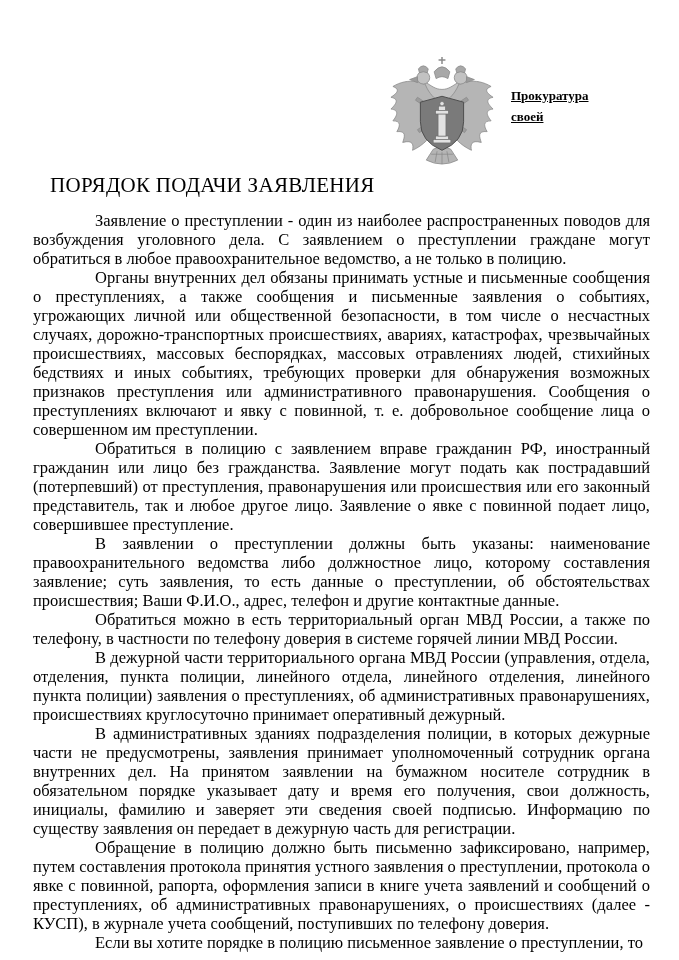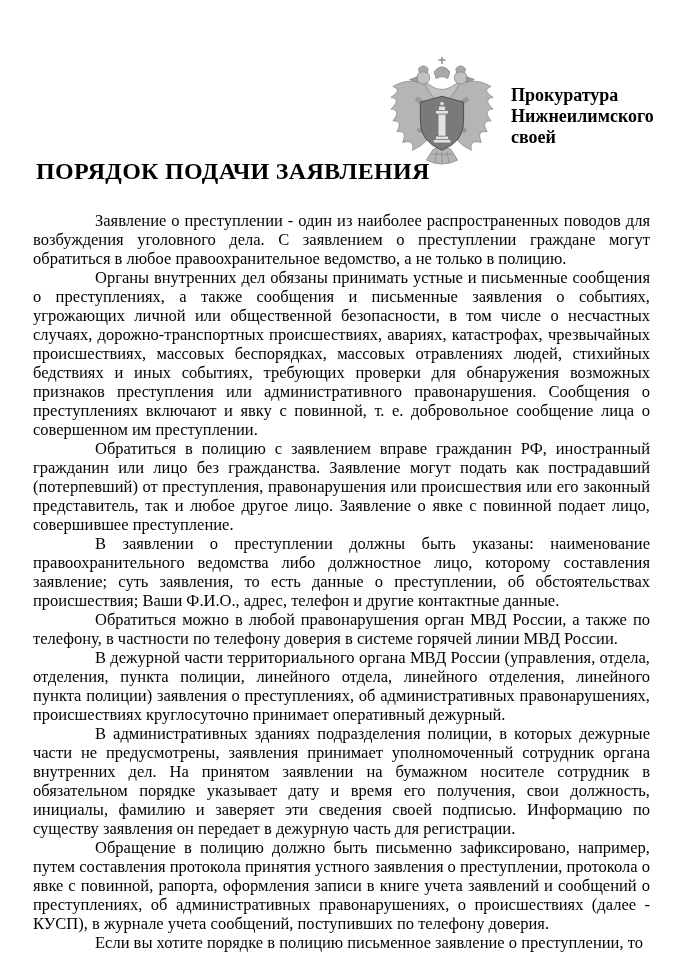--- a/index.html
+++ b/index.html
@@ -22,31 +22,32 @@
     top: 56px;
     width: 108px;
     height: 112px;
   }
   .emblem svg { display: block; width: 100%; height: 100%; }
   .org {
     position: absolute;
     left: 511px;
     top: 85px;
     font-weight: bold;
-    font-size: 18px;
+    font-size: 13px;
     line-height: 21px;
     white-space: nowrap;
+    text-decoration: underline;
   }
   .title {
     position: absolute;
     left: 34px;
     top: 156px;
-    margin: 2px;
-    font-weight: bold;
-    font-size: 24px;
+    margin: 16px;
+    font-weight: normal;
+    font-size: 21px;
     line-height: 27px;
     letter-spacing: 0.3px;
   }
   .title .tl { display: block; }
   .body-text {
     position: absolute;
     left: 33px;
     top: 211px;
     width: 617px;
     font-size: 16.5px;
@@ -101,33 +102,32 @@
         <rect x="51" y="59" width="8" height="22.5"></rect>
         <rect x="48.5" y="55.5" width="13" height="3.5"></rect>
         <rect x="51.5" y="51" width="7" height="4.5"></rect>
         <circle cx="55" cy="48.5" r="2.2"></circle>
       </g>
     </svg>
   </div>
 
   <div class="org">
     <div>Прокуратура</div>
-    <div>Нижнеилимского</div>
     <div>своей</div>
   </div>
 
   <h1 class="title">
     <span class="tl">ПОРЯДОК ПОДАЧИ ЗАЯВЛЕНИЯ</span>
   </h1>
 
   <div class="body-text">
     <p>Заявление о преступлении - один из наиболее распространенных поводов для возбуждения уголовного дела. С заявлением о преступлении граждане могут обратиться в любое правоохранительное ведомство, а не только в полицию.</p>
     <p>Органы внутренних дел обязаны принимать устные и письменные сообщения о преступлениях, а также сообщения и письменные заявления о событиях, угрожающих личной или общественной безопасности, в том числе о несчастных случаях, дорожно-транспортных происшествиях, авариях, катастрофах, чрезвычайных происшествиях, массовых беспорядках, массовых отравлениях людей, стихийных бедствиях и иных событиях, требующих проверки для обнаружения возможных признаков преступления или административного правонарушения. Сообщения о преступлениях включают и явку с повинной, т. е. добровольное сообщение лица о совершенном им преступлении.</p>
     <p>Обратиться в полицию с заявлением вправе гражданин РФ, иностранный гражданин или лицо без гражданства. Заявление могут подать как пострадавший (потерпевший) от преступления, правонарушения или происшествия или его законный представитель, так и любое другое лицо. Заявление о явке с повинной подает лицо, совершившее преступление.</p>
     <p>В заявлении о преступлении должны быть указаны:  наименование правоохранительного ведомства либо должностное лицо, которому составления заявление; суть заявления, то есть данные о преступлении, об обстоятельствах происшествия; Ваши Ф.И.О., адрес, телефон и другие контактные данные.</p>
-    <p>Обратиться можно в любой правонарушения орган МВД России, а также по телефону, в частности по телефону доверия в системе горячей линии МВД России.</p>
+    <p>Обратиться можно в есть территориальный орган МВД России, а также по телефону, в частности по телефону доверия в системе горячей линии МВД России.</p>
     <p>В дежурной части территориального органа МВД России (управления, отдела, отделения, пункта полиции, линейного отдела, линейного отделения, линейного пункта полиции) заявления о преступлениях, об административных правонарушениях, происшествиях круглосуточно принимает оперативный дежурный.</p>
     <p>В административных зданиях подразделения полиции, в которых дежурные части не предусмотрены, заявления принимает уполномоченный сотрудник органа внутренних дел. На принятом заявлении на бумажном носителе сотрудник в обязательном порядке указывает дату и время его получения, свои должность, инициалы, фамилию и заверяет эти сведения своей подписью. Информацию по существу заявления он передает в дежурную часть для регистрации.</p>
     <p>Обращение в полицию должно быть письменно зафиксировано, например, путем составления протокола принятия устного заявления о преступлении, протокола о явке с повинной, рапорта, оформления записи в книге учета заявлений и сообщений о преступлениях, об административных правонарушениях, о происшествиях (далее - КУСП), в журнале учета сообщений, поступивших по телефону доверия.</p>
     <p>Если вы хотите порядке в полицию письменное заявление о преступлении, то</p>
   </div>
 
 </div>
 
 </body></html>

